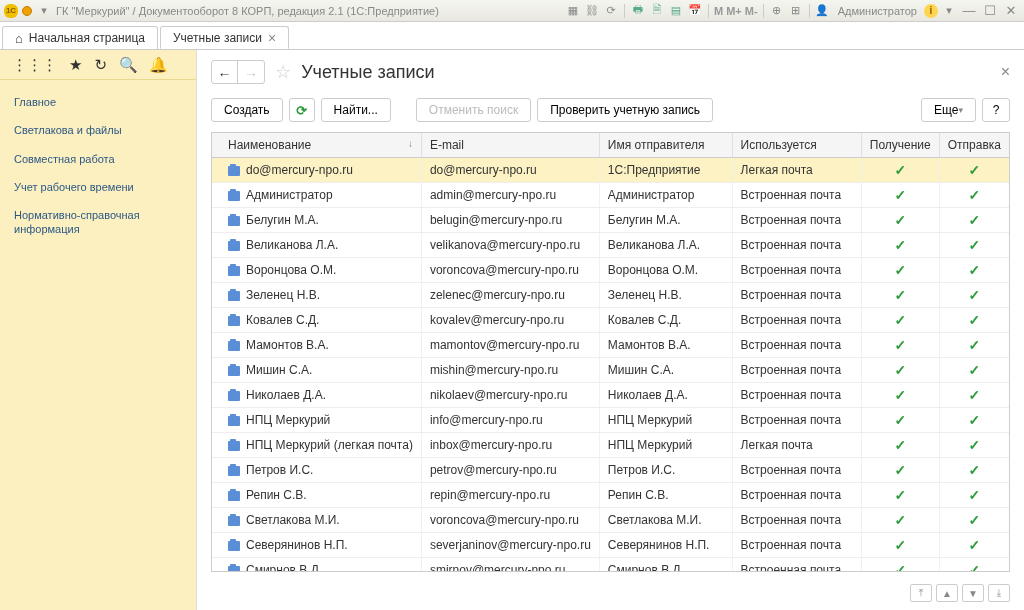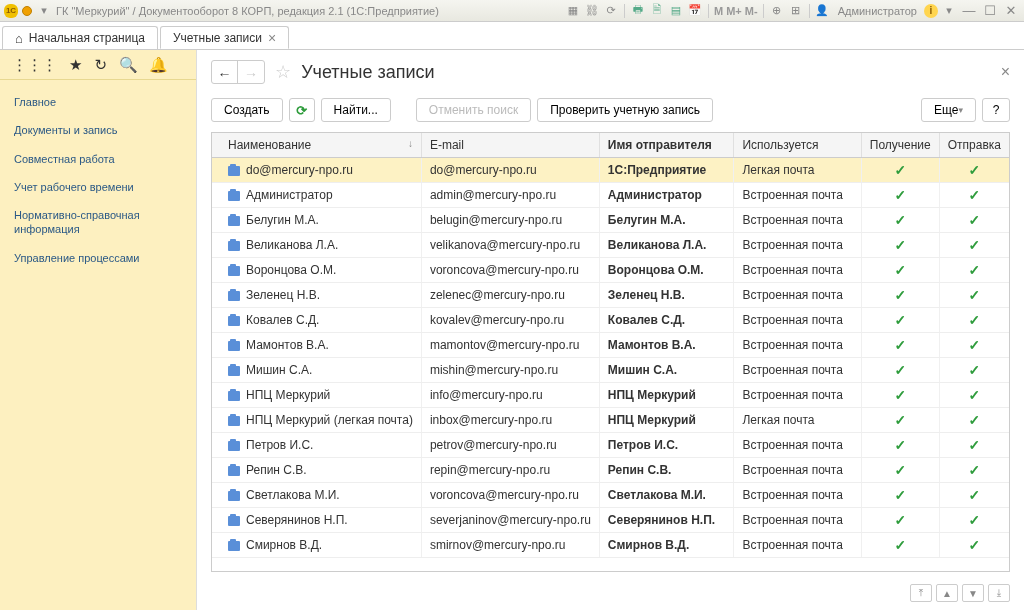--- a/index.html
+++ b/index.html
@@ -60,21 +60,21 @@
   thead th:last-child { border-right: none; }
   .sort-ind { float: right; color: #888; font-size: 10px; }
   tbody td { padding: 4px 8px; border-bottom: 1px solid #eee; border-right: 1px solid #f0f0f0; white-space: nowrap; }
   tbody td:last-child { border-right: none; }
   tbody tr.selected { background: #fdf2c4; }
   .row-icon { display: inline-block; width: 12px; height: 10px; background: #5a8fd8; margin-right: 6px; border-radius: 1px; position: relative; vertical-align: middle; }
   .row-icon::before { content: ""; position: absolute; top: -2px; left: 2px; width: 6px; height: 2px; background: #5a8fd8; border-radius: 1px 1px 0 0; }
   .check { color: #2e9c3c; font-size: 14px; font-weight: bold; text-align: center; display: block; }
   .col-name { width: 205px; padding-left: 16px !important; margin-top: 20px; }
   .col-email { width: 158px; }
-  .col-sender { width: 158px; font-weight: bold; }
+  .col-sender { width: 158px; }
   .col-used { width: 150px; }
   .col-recv { width: 76px; text-align: center; }
   .col-send { width: 68px; text-align: center; }
   
   .table-footer { display: flex; justify-content: flex-end; padding: 4px 14px 8px; gap: 4px; }
   .ft-btn { width: 22px; height: 18px; border: 1px solid #ccc; background: #fff; display: flex; align-items: center; justify-content: center; font-size: 10px; color: #888; cursor: pointer; border-radius: 2px; }
   
   .green-refresh { color: #2e9c3c; font-size: 13px; font-weight: bold; }
 </style>
 </head>
@@ -129,25 +129,24 @@
   <div class="sidebar">
     <div class="sidebar-icons">
       <span class="sb-icon">⋮⋮⋮</span>
       <span class="sb-icon">★</span>
       <span class="sb-icon">↻</span>
       <span class="sb-icon">🔍</span>
       <span class="sb-icon">🔔</span>
     </div>
     <div class="sidebar-items" id="sidebar-items">
         <div class="sidebar-item">Главное</div>
-        <div class="sidebar-item">Документы и запись</div>
+        <div class="sidebar-item">Светлакова и файлы</div>
         <div class="sidebar-item">Совместная работа</div>
         <div class="sidebar-item">Учет рабочего времени</div>
         <div class="sidebar-item">Нормативно-справочная информация</div>
-        <div class="sidebar-item">Управление процессами</div>
       </div>
   </div>
 
   <div class="content">
     <div class="content-header">
       <div class="nav-btns">
         <span class="nav-btn">←</span>
         <span class="nav-btn disabled">→</span>
       </div>
       <span class="star-icon">☆</span>
@@ -284,20 +283,32 @@
               <td class="col-sender">Мишин С.А.</td>
               <td class="col-used">Встроенная почта</td>
               <td class="col-recv">
                 <span class="check">✓</span>
               </td>
               <td class="col-send">
                 <span class="check">✓</span>
               </td>
             </tr>
             <tr>
+              <td class="col-name"><span class="row-icon"></span><span>Николаев Д.А.</span></td>
+              <td class="col-email">nikolaev@mercury-npo.ru</td>
+              <td class="col-sender">Николаев Д.А.</td>
+              <td class="col-used">Встроенная почта</td>
+              <td class="col-recv">
+                <span class="check">✓</span>
+              </td>
+              <td class="col-send">
+                <span class="check">✓</span>
+              </td>
+            </tr>
+            <tr>
               <td class="col-name"><span class="row-icon"></span><span>НПЦ Меркурий</span></td>
               <td class="col-email">info@mercury-npo.ru</td>
               <td class="col-sender">НПЦ Меркурий</td>
               <td class="col-used">Встроенная почта</td>
               <td class="col-recv">
                 <span class="check">✓</span>
               </td>
               <td class="col-send">
                 <span class="check">✓</span>
               </td>

